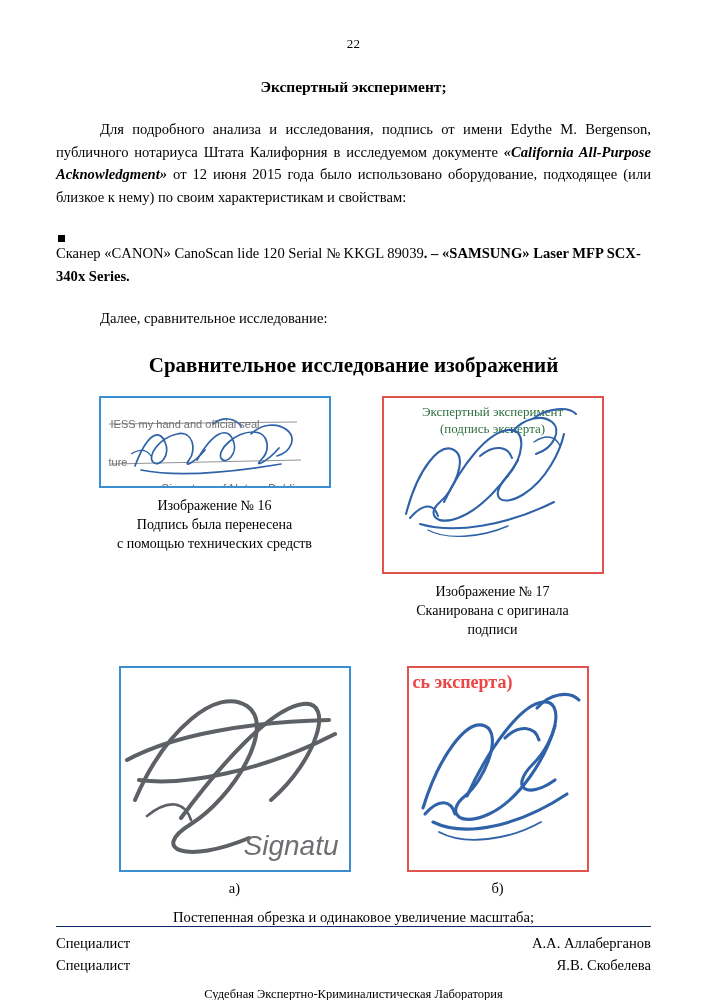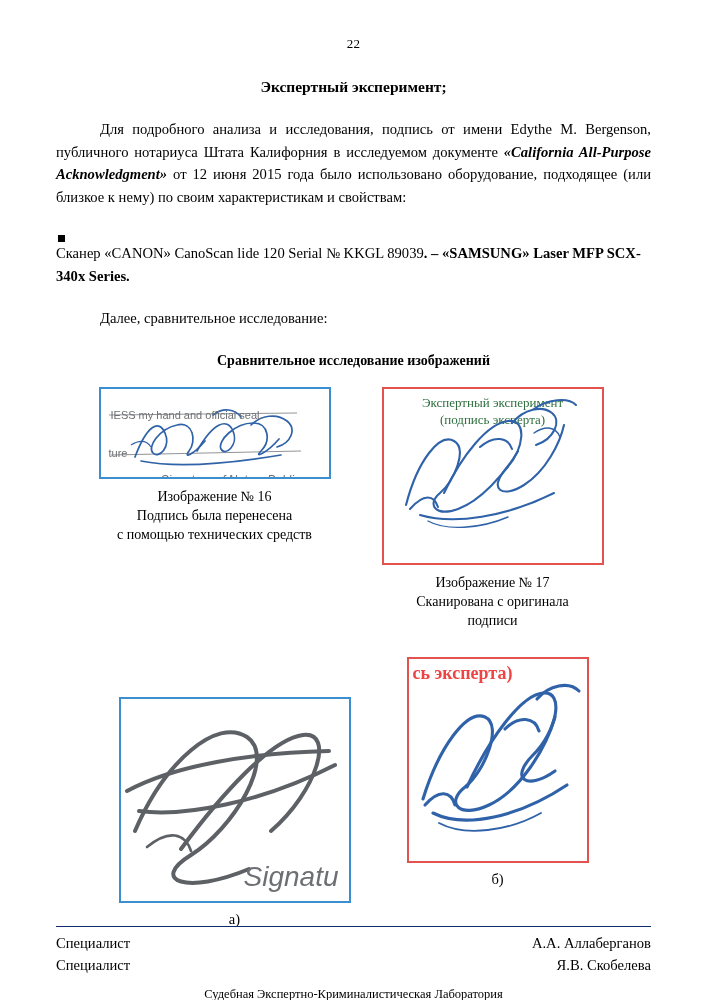--- a/index.html
+++ b/index.html
@@ -69,21 +69,21 @@
     text-align: left;
   }
   .bullet-text b { font-weight: bold; }
   .next-line {
     margin: 22px 56px 0 100px;
     font-size: 14.6px;
   }
   .section-heading {
     text-align: center;
     font-weight: bold;
-    font-size: 14px;
+    font-size: 21px;
     margin-top: 26px;
   }
 
   
   .compare-grid {
     margin: 18px 0 0 0;
     display: flex;
     justify-content: center;
     gap: 46px;
   }
@@ -97,21 +97,21 @@
     box-sizing: border-box;
     background: #ffffff;
     position: relative;
     overflow: hidden;
   }
   .blue-box { border: 2px solid #3b8fd0; }
   .red-box { border: 2px solid #e2524f; }
 
   .box-a { width: 232px; height: 92px; }
   .box-b { width: 222px; height: 178px; }
-  .box-c { width: 232px; height: 206px; margin-top: 40px; }
+  .box-c { width: 232px; height: 206px; }
   .box-d { width: 182px; height: 206px; }
 
   .caption {
     margin-top: 8px;
     font-size: 14px;
     text-align: center;
     line-height: 1.38;
   }
   .sublabel {
     margin-top: 8px;
@@ -296,20 +296,21 @@
           <g fill="none" stroke="#2f62a8" stroke-width="1.8" stroke-linecap="round">
             <path d="M30 164 C56 178, 100 172, 132 154"></path>
           </g>
         </svg>
       </div>
       <div class="sublabel">б)</div>
     </div>
 
   </div>
 
+  <div class="note-line">Постепенная обрезка и одинаковое увеличение масштаба;</div>
 
   <div class="footer">
     <div class="footer-rule"></div>
     <div class="footer-row">
       <span>Специалист</span>
       <span>А.А. Аллаберганов</span>
     </div>
     <div class="footer-row">
       <span>Специалист</span>
       <span>Я.В. Скобелева</span>

